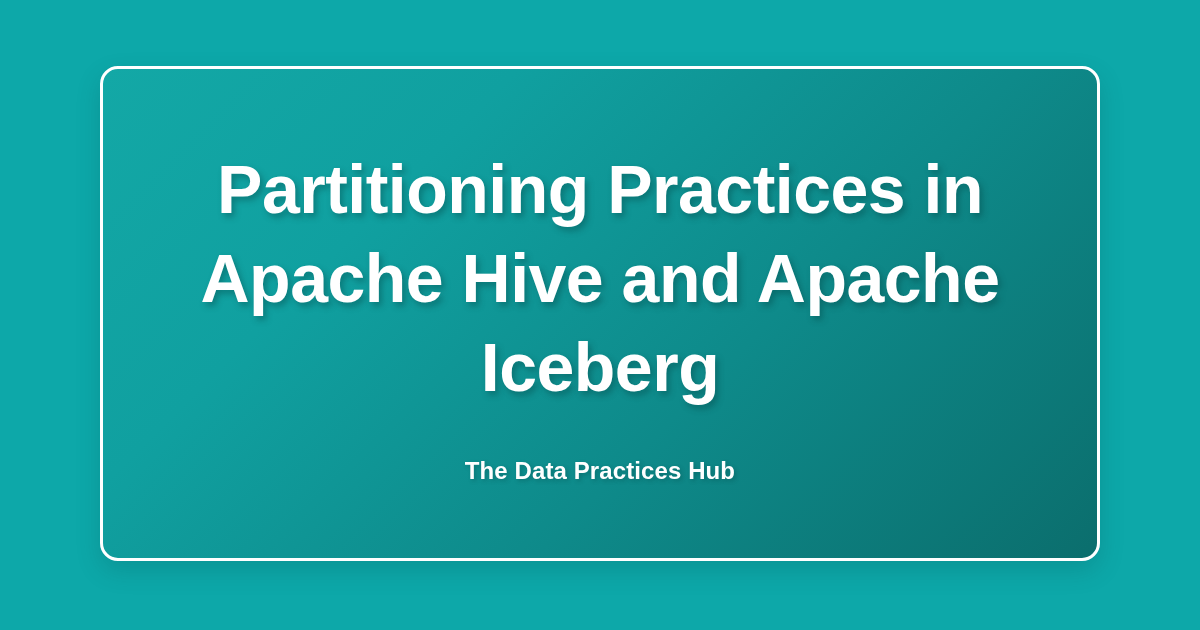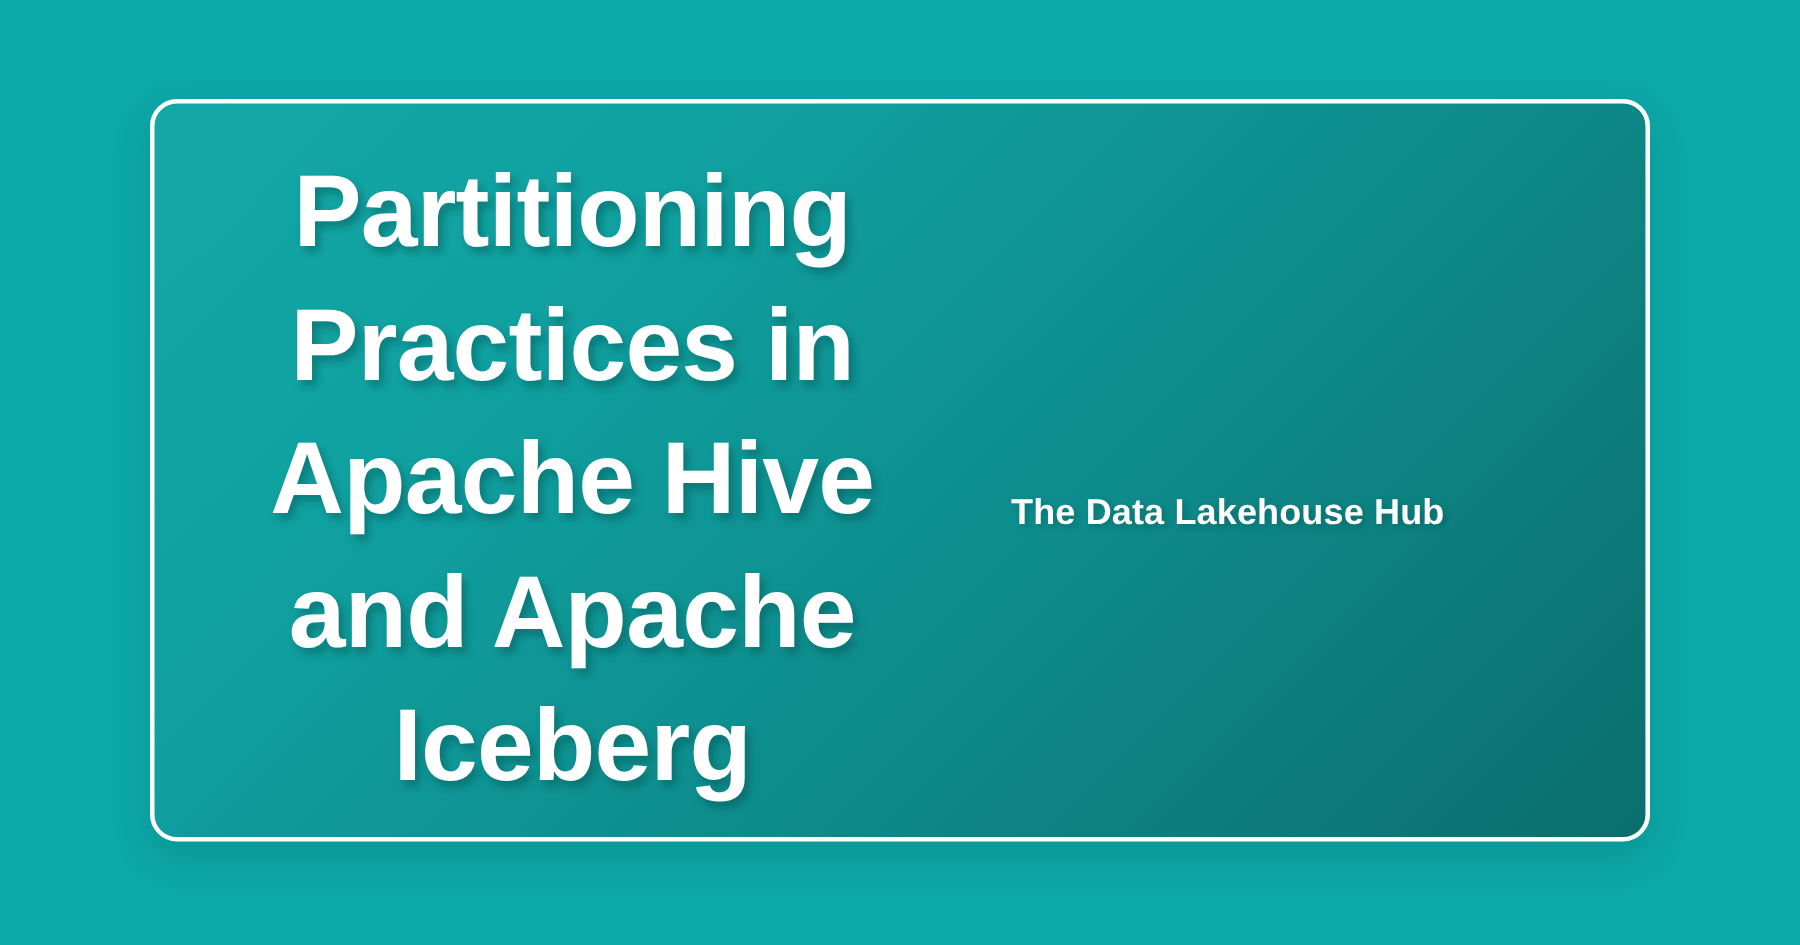--- a/index.html
+++ b/index.html
@@ -41,23 +41,23 @@
     align-items: center;
     justify-content: flex-start;
     overflow: hidden;
   }
 
   #hero-inner {
     width: 100%;
     padding: 0 60px;
     box-sizing: border-box;
     display: flex;
-    flex-direction: row;
+    flex-direction: column;
     align-items: center;
-    margin-top: 28px;
+    margin-top: 76px;
   }
 
   #hero-title {
     margin: 0;
     width: 100%;
     text-align: center;
     color: #FFFFFF;
     font-family: "Liberation Sans", sans-serif;
     font-weight: bold;
     font-size: 68px;
@@ -82,17 +82,17 @@
   }
 </style>
 </head>
 <body>
 
 <div id="og-canvas">
 
   <div id="hero-card">
     <div id="hero-inner">
       <h1 id="hero-title">Partitioning Practices in Apache Hive and Apache Iceberg</h1>
-      <p id="hero-subtitle">The Data Lakehouse Hub</p>
+      <p id="hero-subtitle">The Data Practices Hub</p>
     </div>
   </div>
 
 </div>
 
 </body></html>

